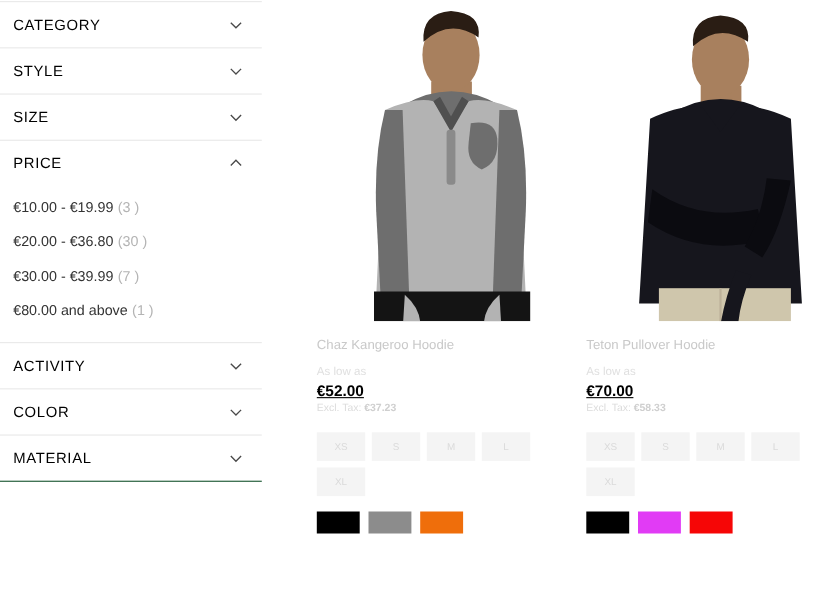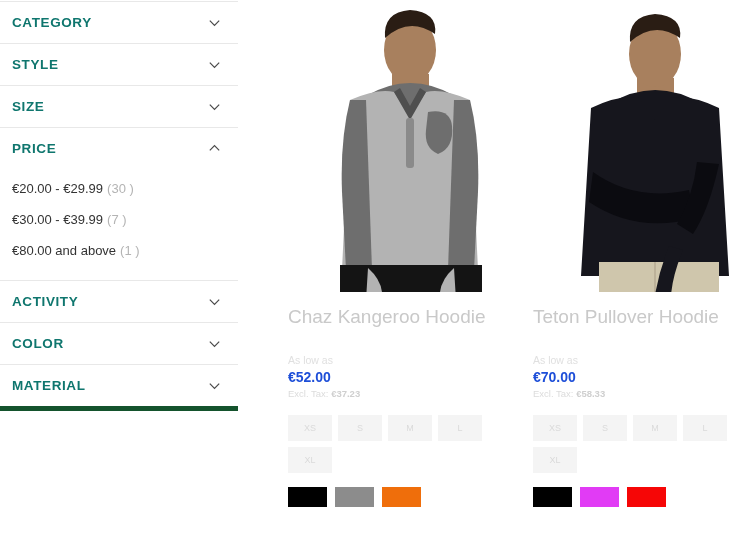--- a/index.html
+++ b/index.html
@@ -8,30 +8,30 @@
     width: 750px; height: 537px;
     background: #ffffff;
     font-family: "Liberation Sans", sans-serif;
     overflow: hidden;
   }
   .page { position: relative; width: 750px; height: 537px; display: flex; }
 
   
   .sidebar { width: 238px; flex: 0 0 238px; padding-top: 1px; }
   .filter-block { border-top: 1px solid #e8e8e8; }
-  .filter-block:last-child { border-bottom: 5px solid #14532d; }
+  .filter-block:last-child { border-bottom: 1px solid #14532d; }
   .filter-head {
     height: 41px;
     display: flex; align-items: center; justify-content: space-between;
     padding: 0 16px 0 12px;
     cursor: pointer;
   }
   .filter-title {
-    font-size: 13.5px; letter-spacing: .6px; color: #0f766e;
-    text-transform: uppercase; font-weight: 700;
+    font-size: 13.5px; letter-spacing: .6px; color: #000000;
+    text-transform: uppercase; font-weight: 400;
   }
   .chev { width: 15px; height: 15px; display: block; color: #4a4a4a; }
   .chev svg { display: block; width: 15px; height: 15px; }
 
   .price-list { padding: 4px 0 14px 12px; }
   .price-item {
     font-size: 13px; color: #333333; line-height: 31px;
     white-space: nowrap; cursor: pointer;
   }
   .price-count { color: #b4b4b4; margin-left: 4px; font-size: 13px; }
@@ -41,25 +41,25 @@
   .grid { display: flex; gap: 0px; }
   .product { width: 245px; position: relative; }
 
   .photo-wrap {
     width: 245px; height: 292px;
     position: relative; overflow: hidden; background: #fff;
   }
   .photo { position: absolute; left: 0; top: 0; width: 245px; height: 292px; }
 
   .prod-name {
-    font-size: 19px; color: #c9c9c9; margin-top: 14px;
+    font-size: 12px; color: #c9c9c9; margin-top: 14px;
     white-space: nowrap; cursor: pointer;
   }
-  .aslow { font-size: 10.5px; color: #e0e0e0; margin-top: 26px; }
-  .price-main { font-size: 14px; font-weight: bold; color: #1d4ed8; margin-top: 3px; }
+  .aslow { font-size: 10.5px; color: #e0e0e0; margin-top: 12px; }
+  .price-main { font-size: 14px; font-weight: bold; color: #000000; margin-top: 3px; text-decoration: underline; }
   .excl { font-size: 9.5px; color: #dcdcdc; margin-top: 3px; }
   .excl b { color: #cfcfcf; }
 
   .swatch-sizes { margin-top: 16px; display: flex; flex-wrap: wrap; gap: 6px; width: 222px; }
   .sz {
     width: 44px; height: 26px; background: #f4f4f4;
     display: flex; align-items: center; justify-content: center;
     font-size: 9px; color: #dadada; cursor: pointer;
   }
   .swatch-colors { margin-top: 14px; display: flex; gap: 8px; }
@@ -108,21 +108,22 @@
     <div class="filter-block">
       <div class="filter-head">
         <span class="filter-title">PRICE</span>
         <span class="chev">
           <svg viewBox="0 0 16 16">
               <path d="M3 10 L8 5 L13 10" fill="none" stroke="currentColor" stroke-width="1.3"></path>
             </svg>
         </span>
       </div>
       <div class="price-list">
-        <div class="price-item"><span>€20.00 - €29.99</span><span class="price-count">(30 )</span></div>
+        <div class="price-item"><span>€10.00 - €19.99</span><span class="price-count">(3 )</span></div>
+        <div class="price-item"><span>€20.00 - €36.80</span><span class="price-count">(30 )</span></div>
         <div class="price-item"><span>€30.00 - €39.99</span><span class="price-count">(7 )</span></div>
         <div class="price-item"><span>€80.00 and above</span><span class="price-count">(1 )</span></div>
       </div>
     </div>
 
     <div class="filter-block">
       <div class="filter-head">
         <span class="filter-title">ACTIVITY</span>
         <span class="chev">
           <svg viewBox="0 0 16 16">

